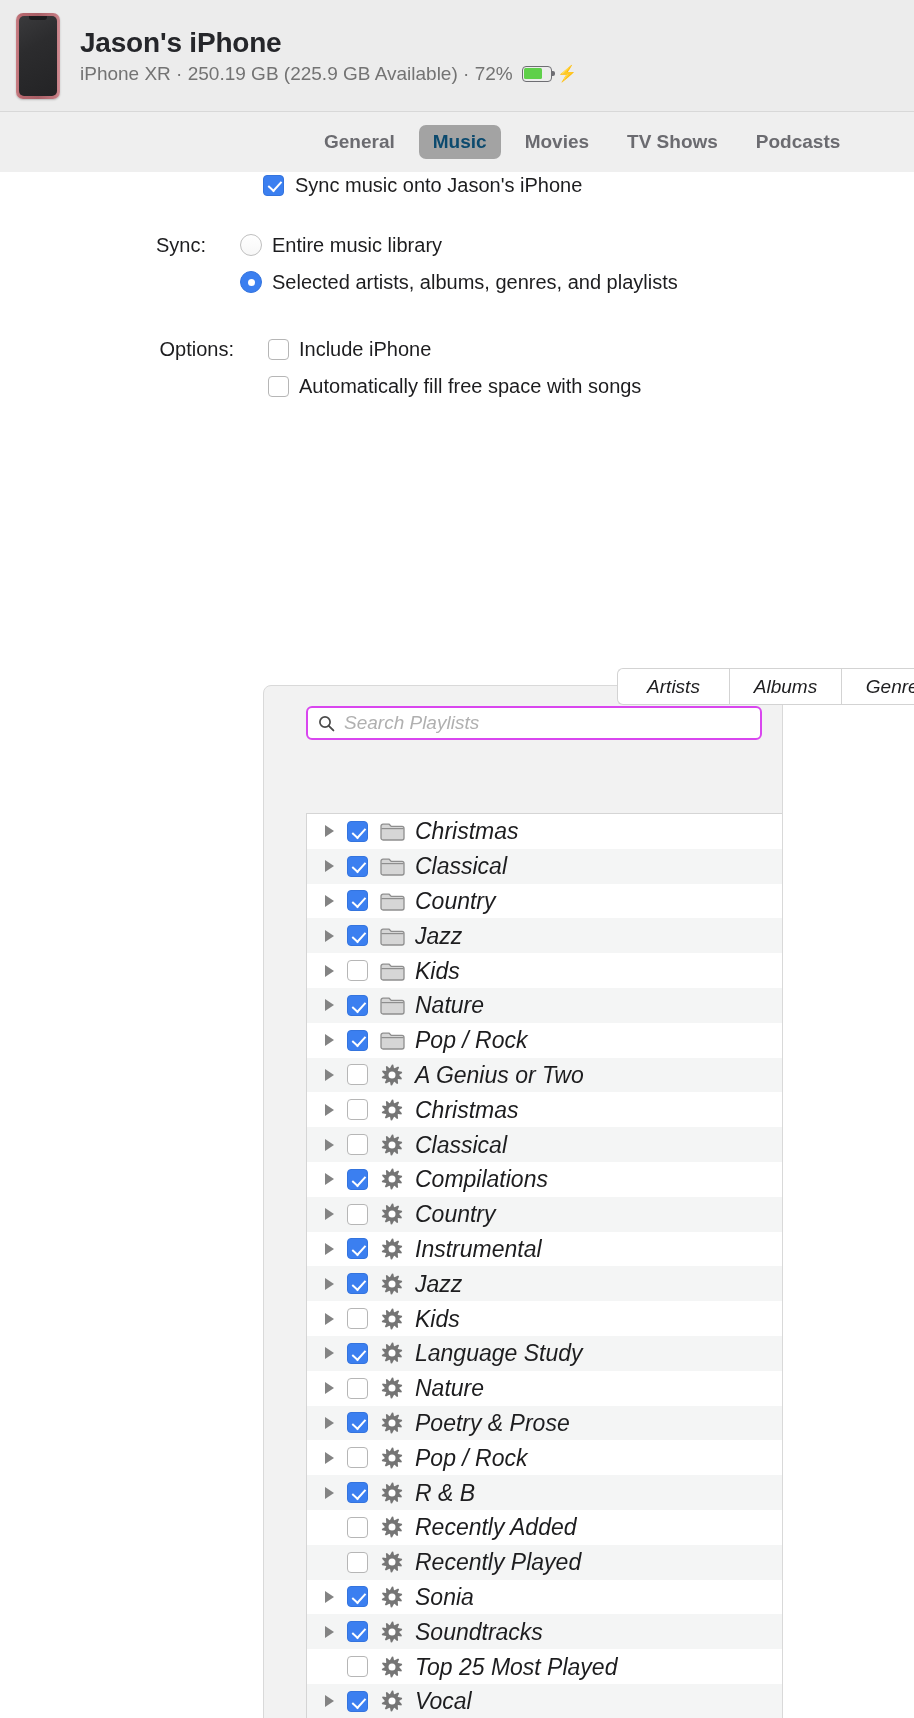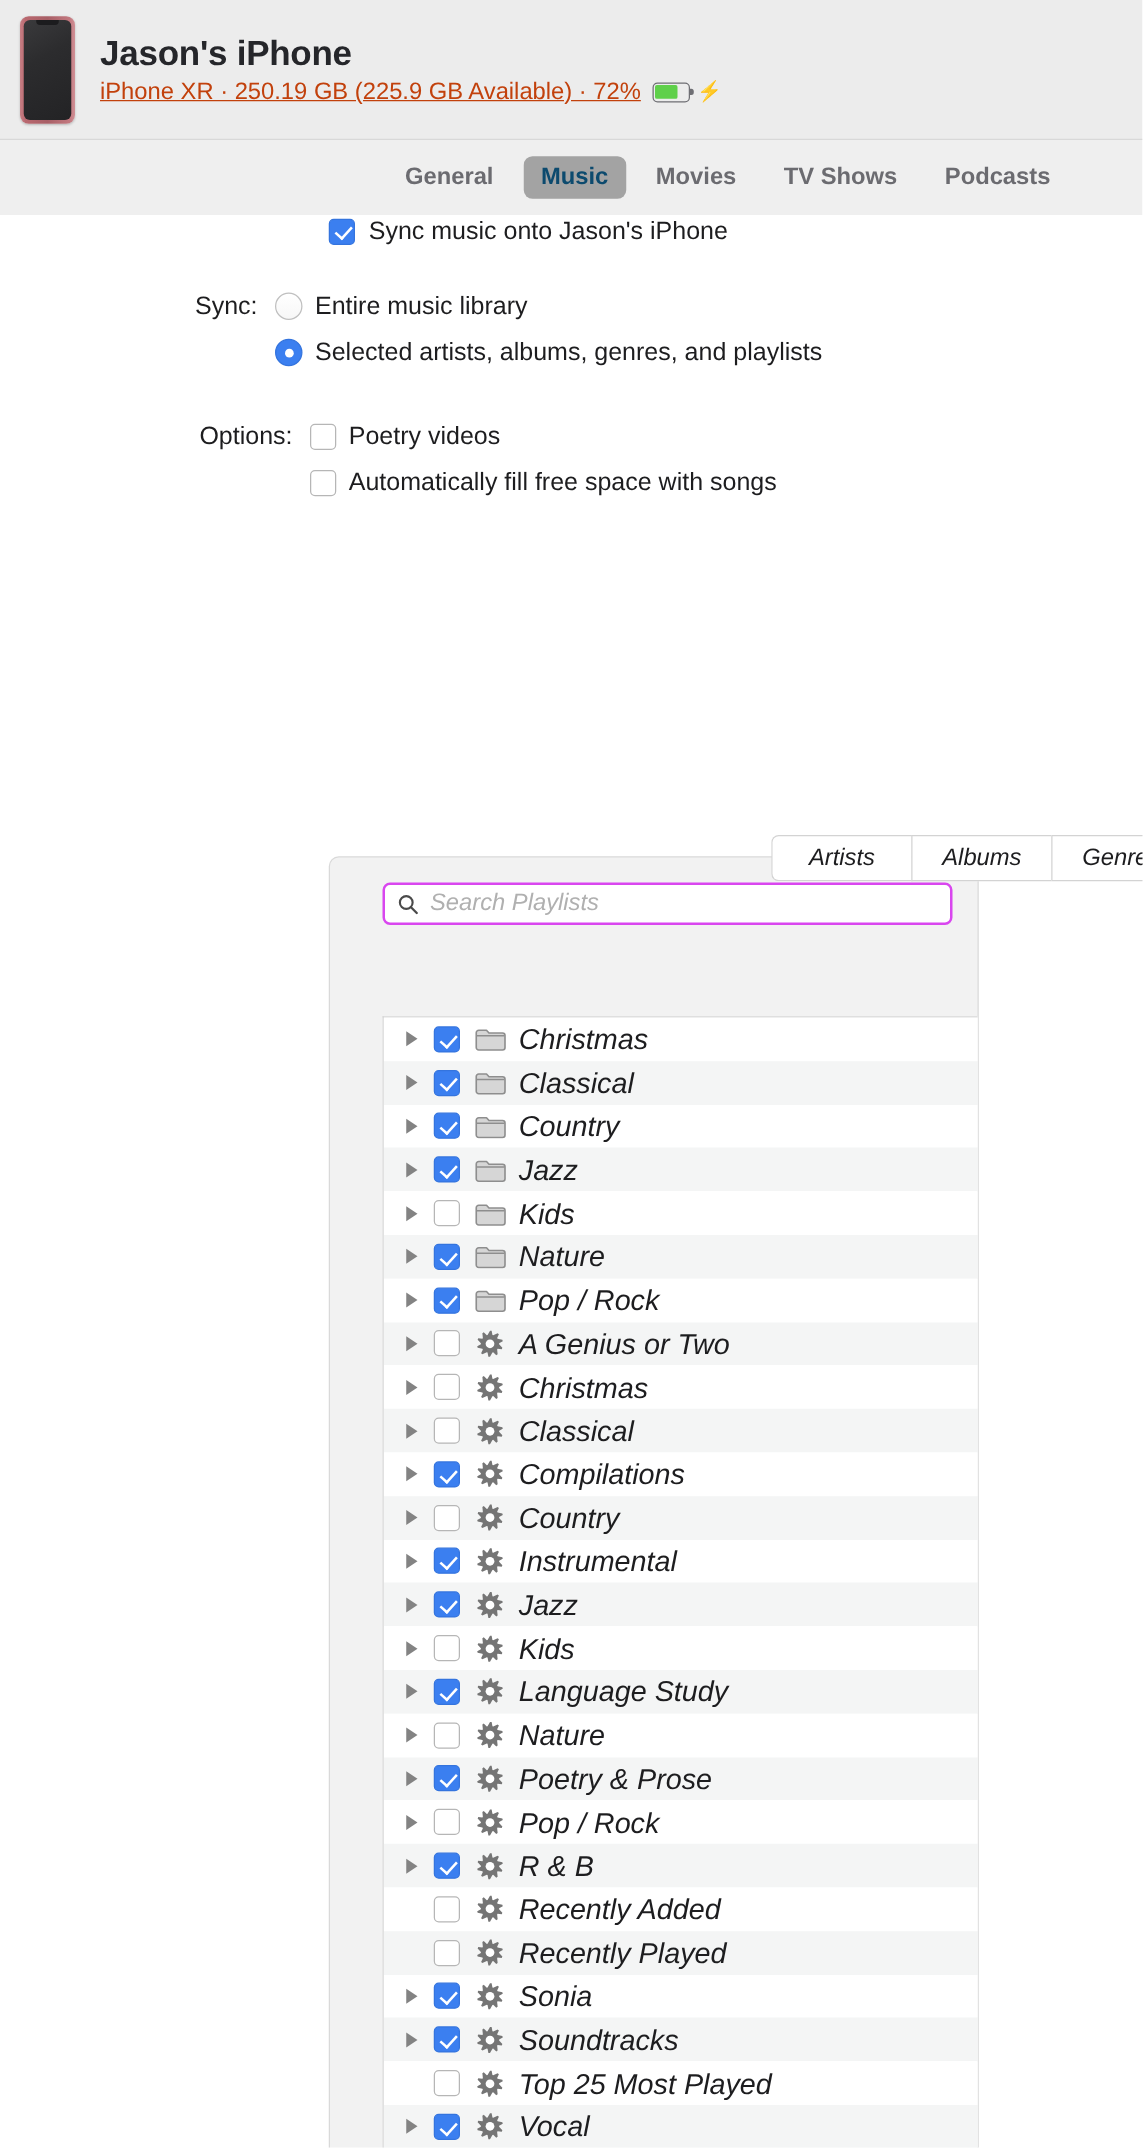--- a/index.html
+++ b/index.html
@@ -64,24 +64,23 @@
     letter-spacing: -0.2px;
   }
   #device-subtitle-row {
     display: flex;
     align-items: center;
     gap: 0;
     margin-top: 3px;
   }
   #device-subtitle {
     font-size: 19px;
-    color: #c2410c;
+    color: #737373;
     line-height: 24px;
     white-space: nowrap;
-    text-decoration: underline;
   }
   #battery-icon {
     position: relative;
     width: 30px; height: 16px;
     border: 1.6px solid #6e6e73;
     border-radius: 4px;
     margin-left: 9px;
     padding: 1.6px;
   }
   #battery-icon::after {
@@ -171,20 +170,21 @@
     font-size: 20px;
     color: #1d1d1f;
     line-height: 26px;
     white-space: nowrap;
   }
 
   .form-row {
     display: flex;
     align-items: flex-start;
     white-space: nowrap;
+    gap: 20px;
   }
   .row-label {
     width: 220px;
     text-align: right;
     padding-right: 14px;
     font-size: 20px;
     color: #1d1d1f;
     line-height: 30px;
     flex: 0 0 220px;
   }
@@ -409,21 +409,21 @@
         <div class="field-label">Selected artists, albums, genres, and playlists</div>
       </div>
     </div>
   </div>
 
   <div id="options-group">
     <div class="form-row">
       <div class="row-label">Options:</div>
       <div class="row-ctrl">
         <div class="cb"></div>
-        <div class="field-label">Poetry videos</div>
+        <div class="field-label">Include iPhone</div>
       </div>
     </div>
     <div class="form-row" id="options-row-2">
       <div class="row-label"></div>
       <div class="row-ctrl">
         <div class="cb"></div>
         <div class="field-label">Automatically fill free space with songs</div>
       </div>
     </div>
   </div>

